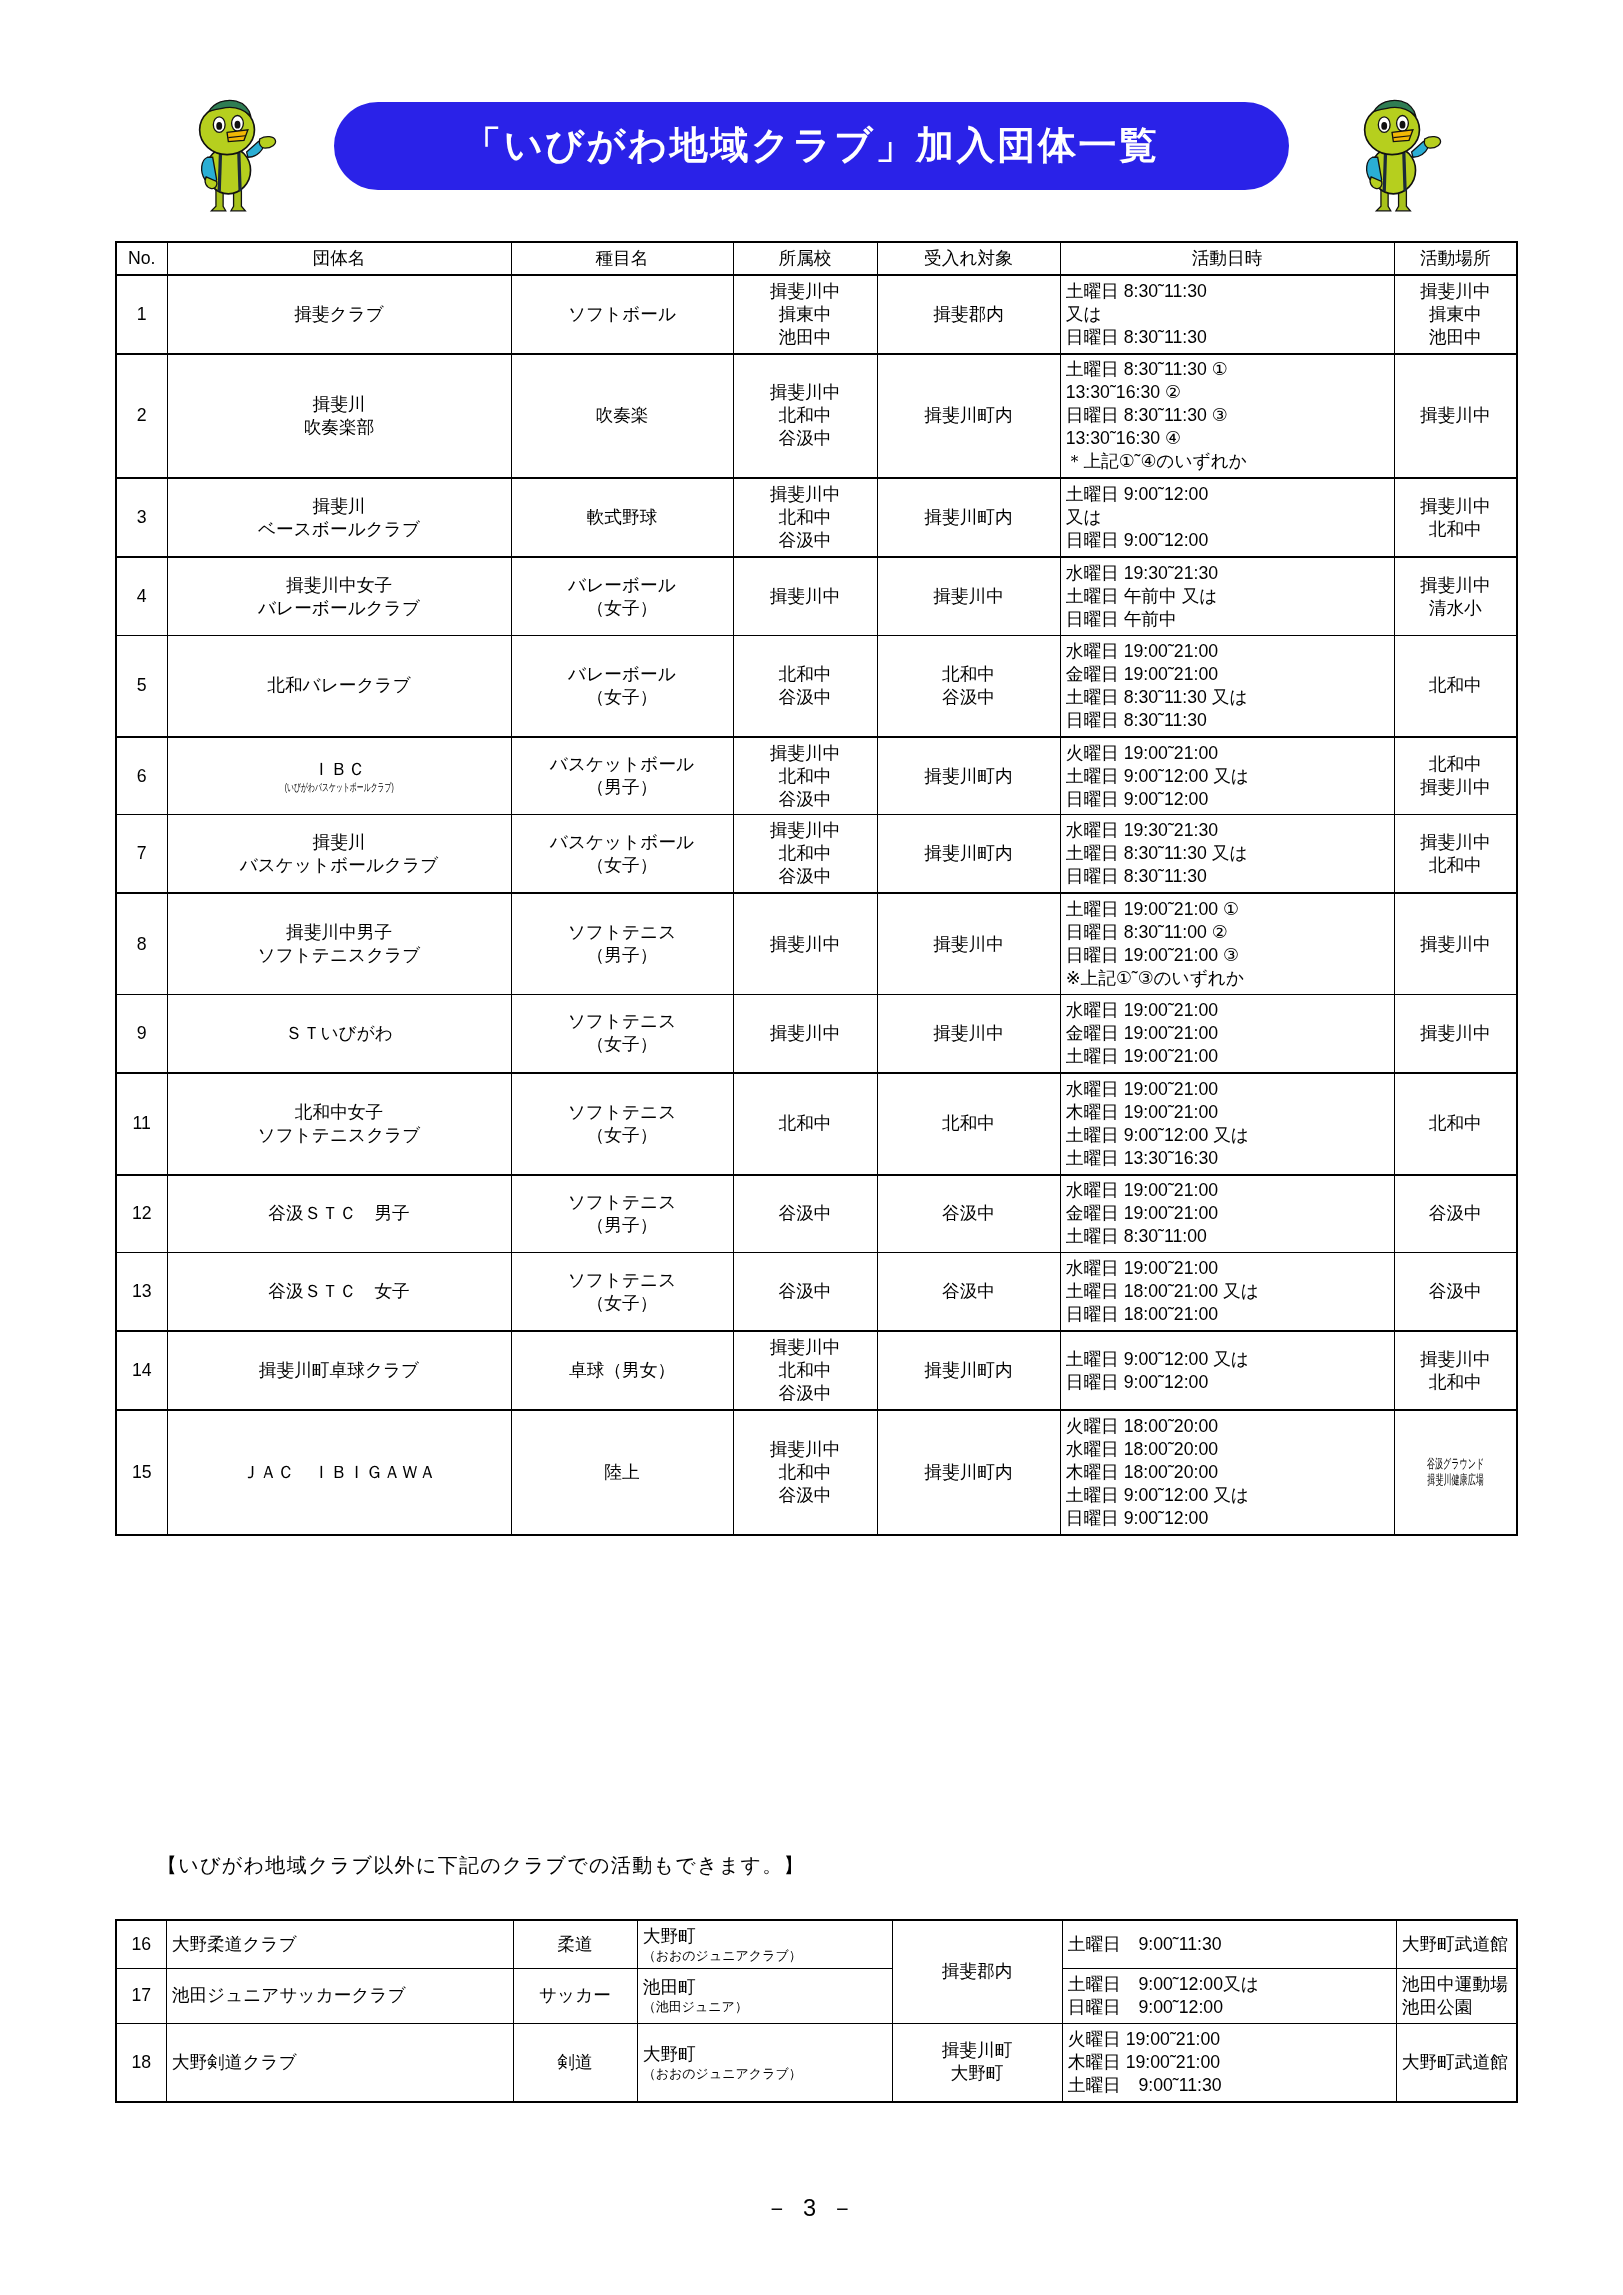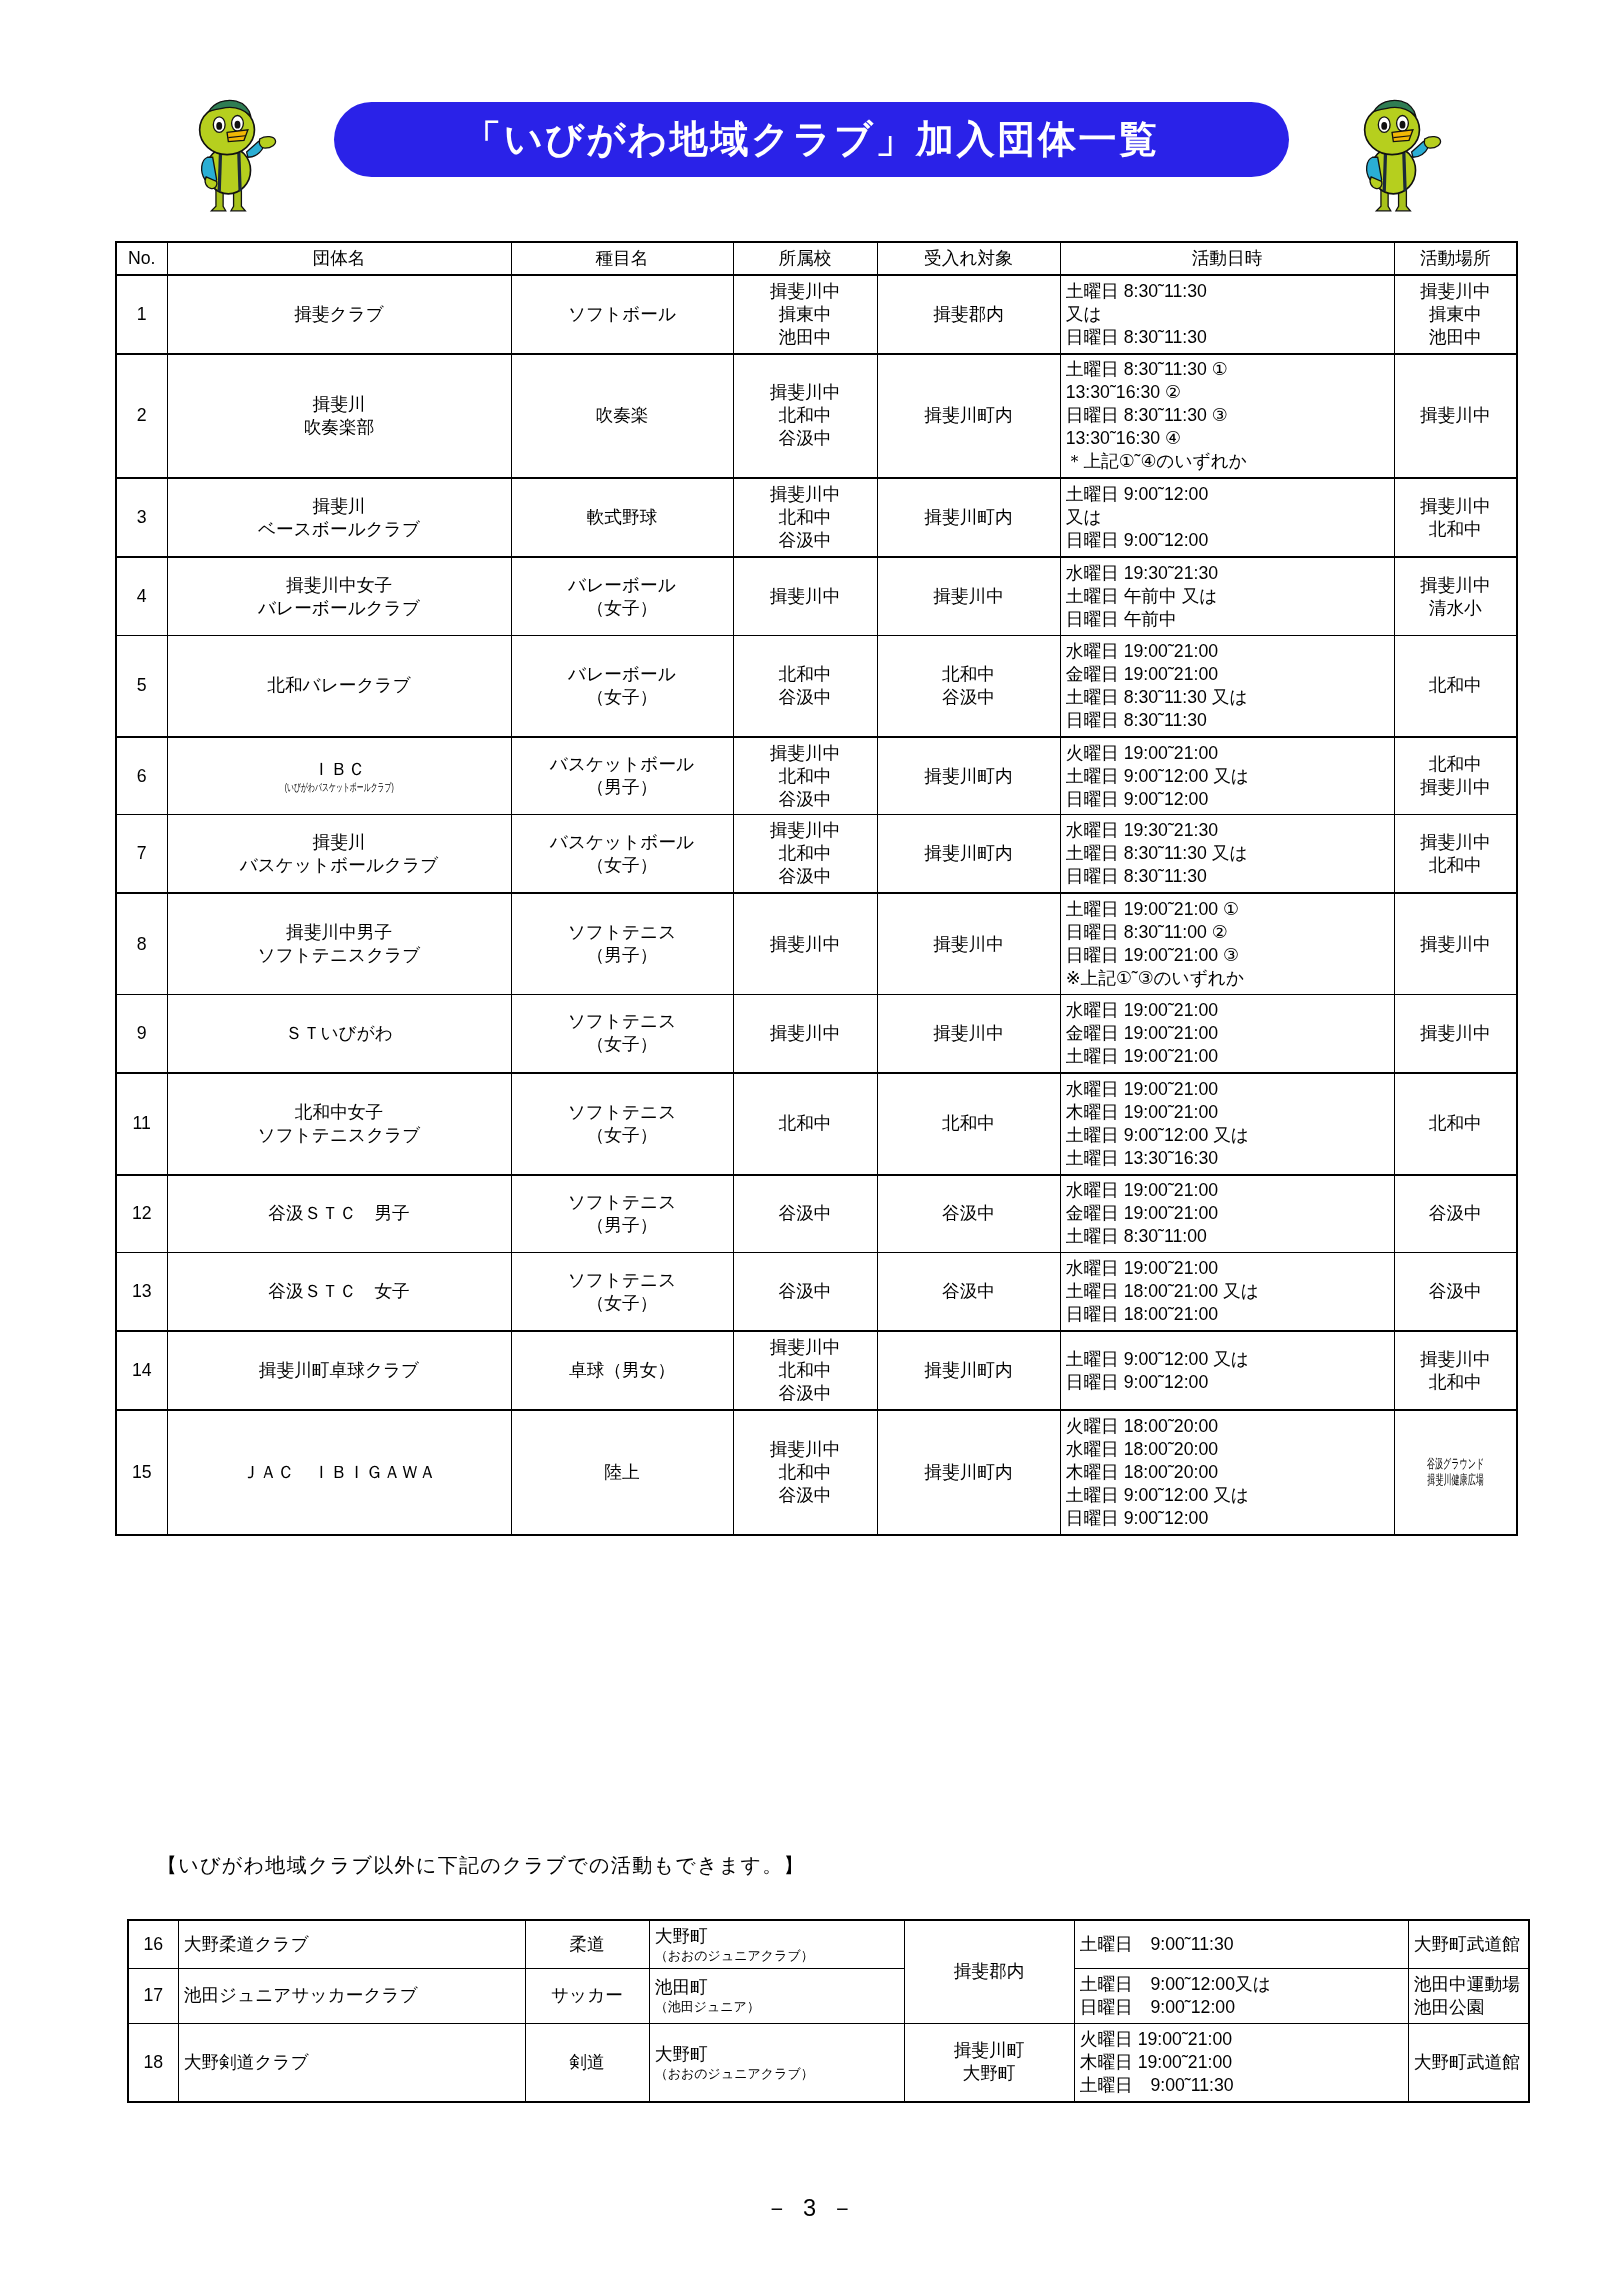--- a/index.html
+++ b/index.html
@@ -23,21 +23,21 @@
     left: 0;
     top: 92px;
     width: 1623px;
     height: 124px;
   }
   .title-pill {
     position: absolute;
     left: 334px;
     top: 9.8px;
     width: 955px;
-    height: 75px;
+    height: 88px;
     background: #2a22e8;
     border-radius: 46px;
     display: flex;
     align-items: center;
     justify-content: center;
   }
   .title-pill-text {
     color: #ffffff;
     font-size: 38px;
     font-weight: bold;
@@ -55,21 +55,21 @@
 
   
   .table-wrap-main {
     position: absolute;
     left: 115px;
     top: 241px;
     width: 1401px;
   }
   .table-wrap-extra {
     position: absolute;
-    left: 127px;
+    left: 115px;
     top: 1919px;
     width: 1401px;
   }
   table.doc {
     border-collapse: collapse;
     width: 1401px;
     table-layout: fixed;
     background: #ffffff;
     border-radius: 29px;
   }

